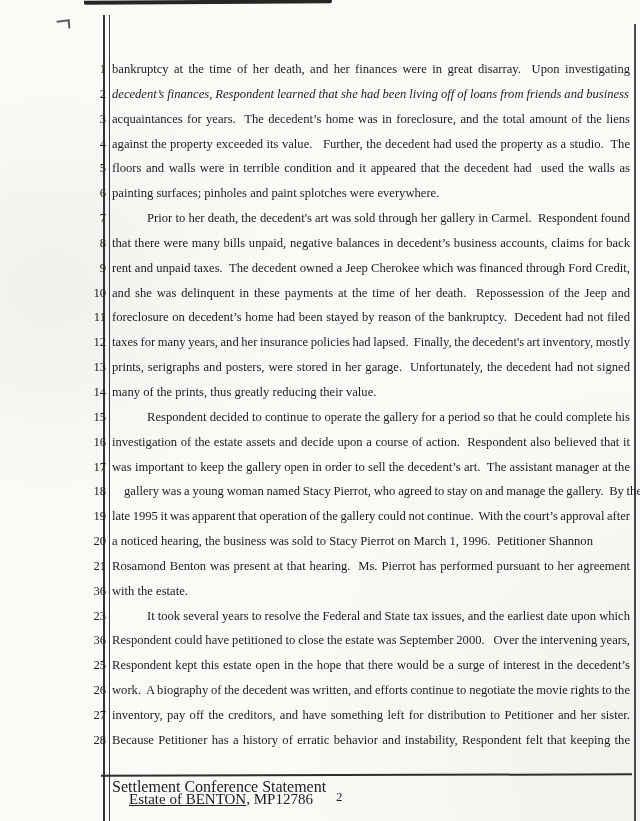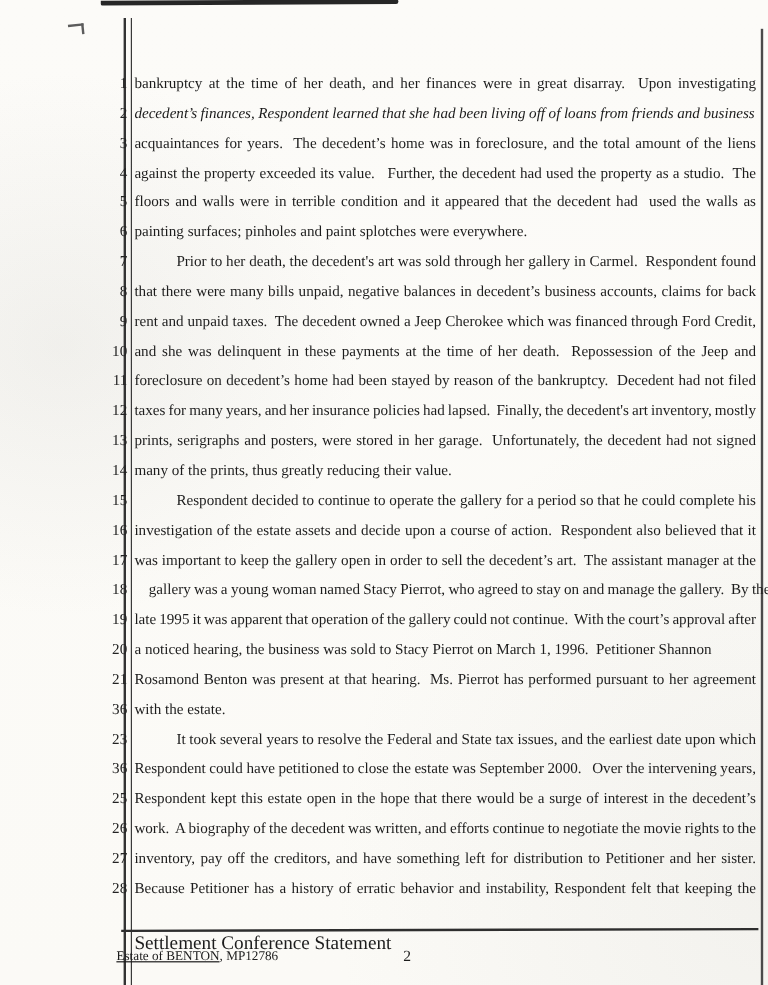--- a/index.html
+++ b/index.html
@@ -70,22 +70,22 @@
   .footer-rule {
     position: absolute; left: 101px; top: 774px; width: 531px; height: 2px;
     background: #2e2e2e;
     transform: rotate(-0.15deg);
   }
   .footer-title {
     position: absolute; left: 112px; top: 778px;
     font-size: 16px; color: #1c1c1c;
   }
   .footer-case {
-    position: absolute; left: 97px; top: 791px;
-    font-size: 11px; color: #1c1c1c;
+    position: absolute; left: 129px; top: 791px;
+    font-size: 15px; color: #1c1c1c;
   }
   .footer-case .u { text-decoration: underline; }
   .footer-page {
     position: absolute; left: 336px; top: 789px;
     font-size: 13px; color: #1c1c1c;
   }
 </style>
 </head>
 <body>
 

